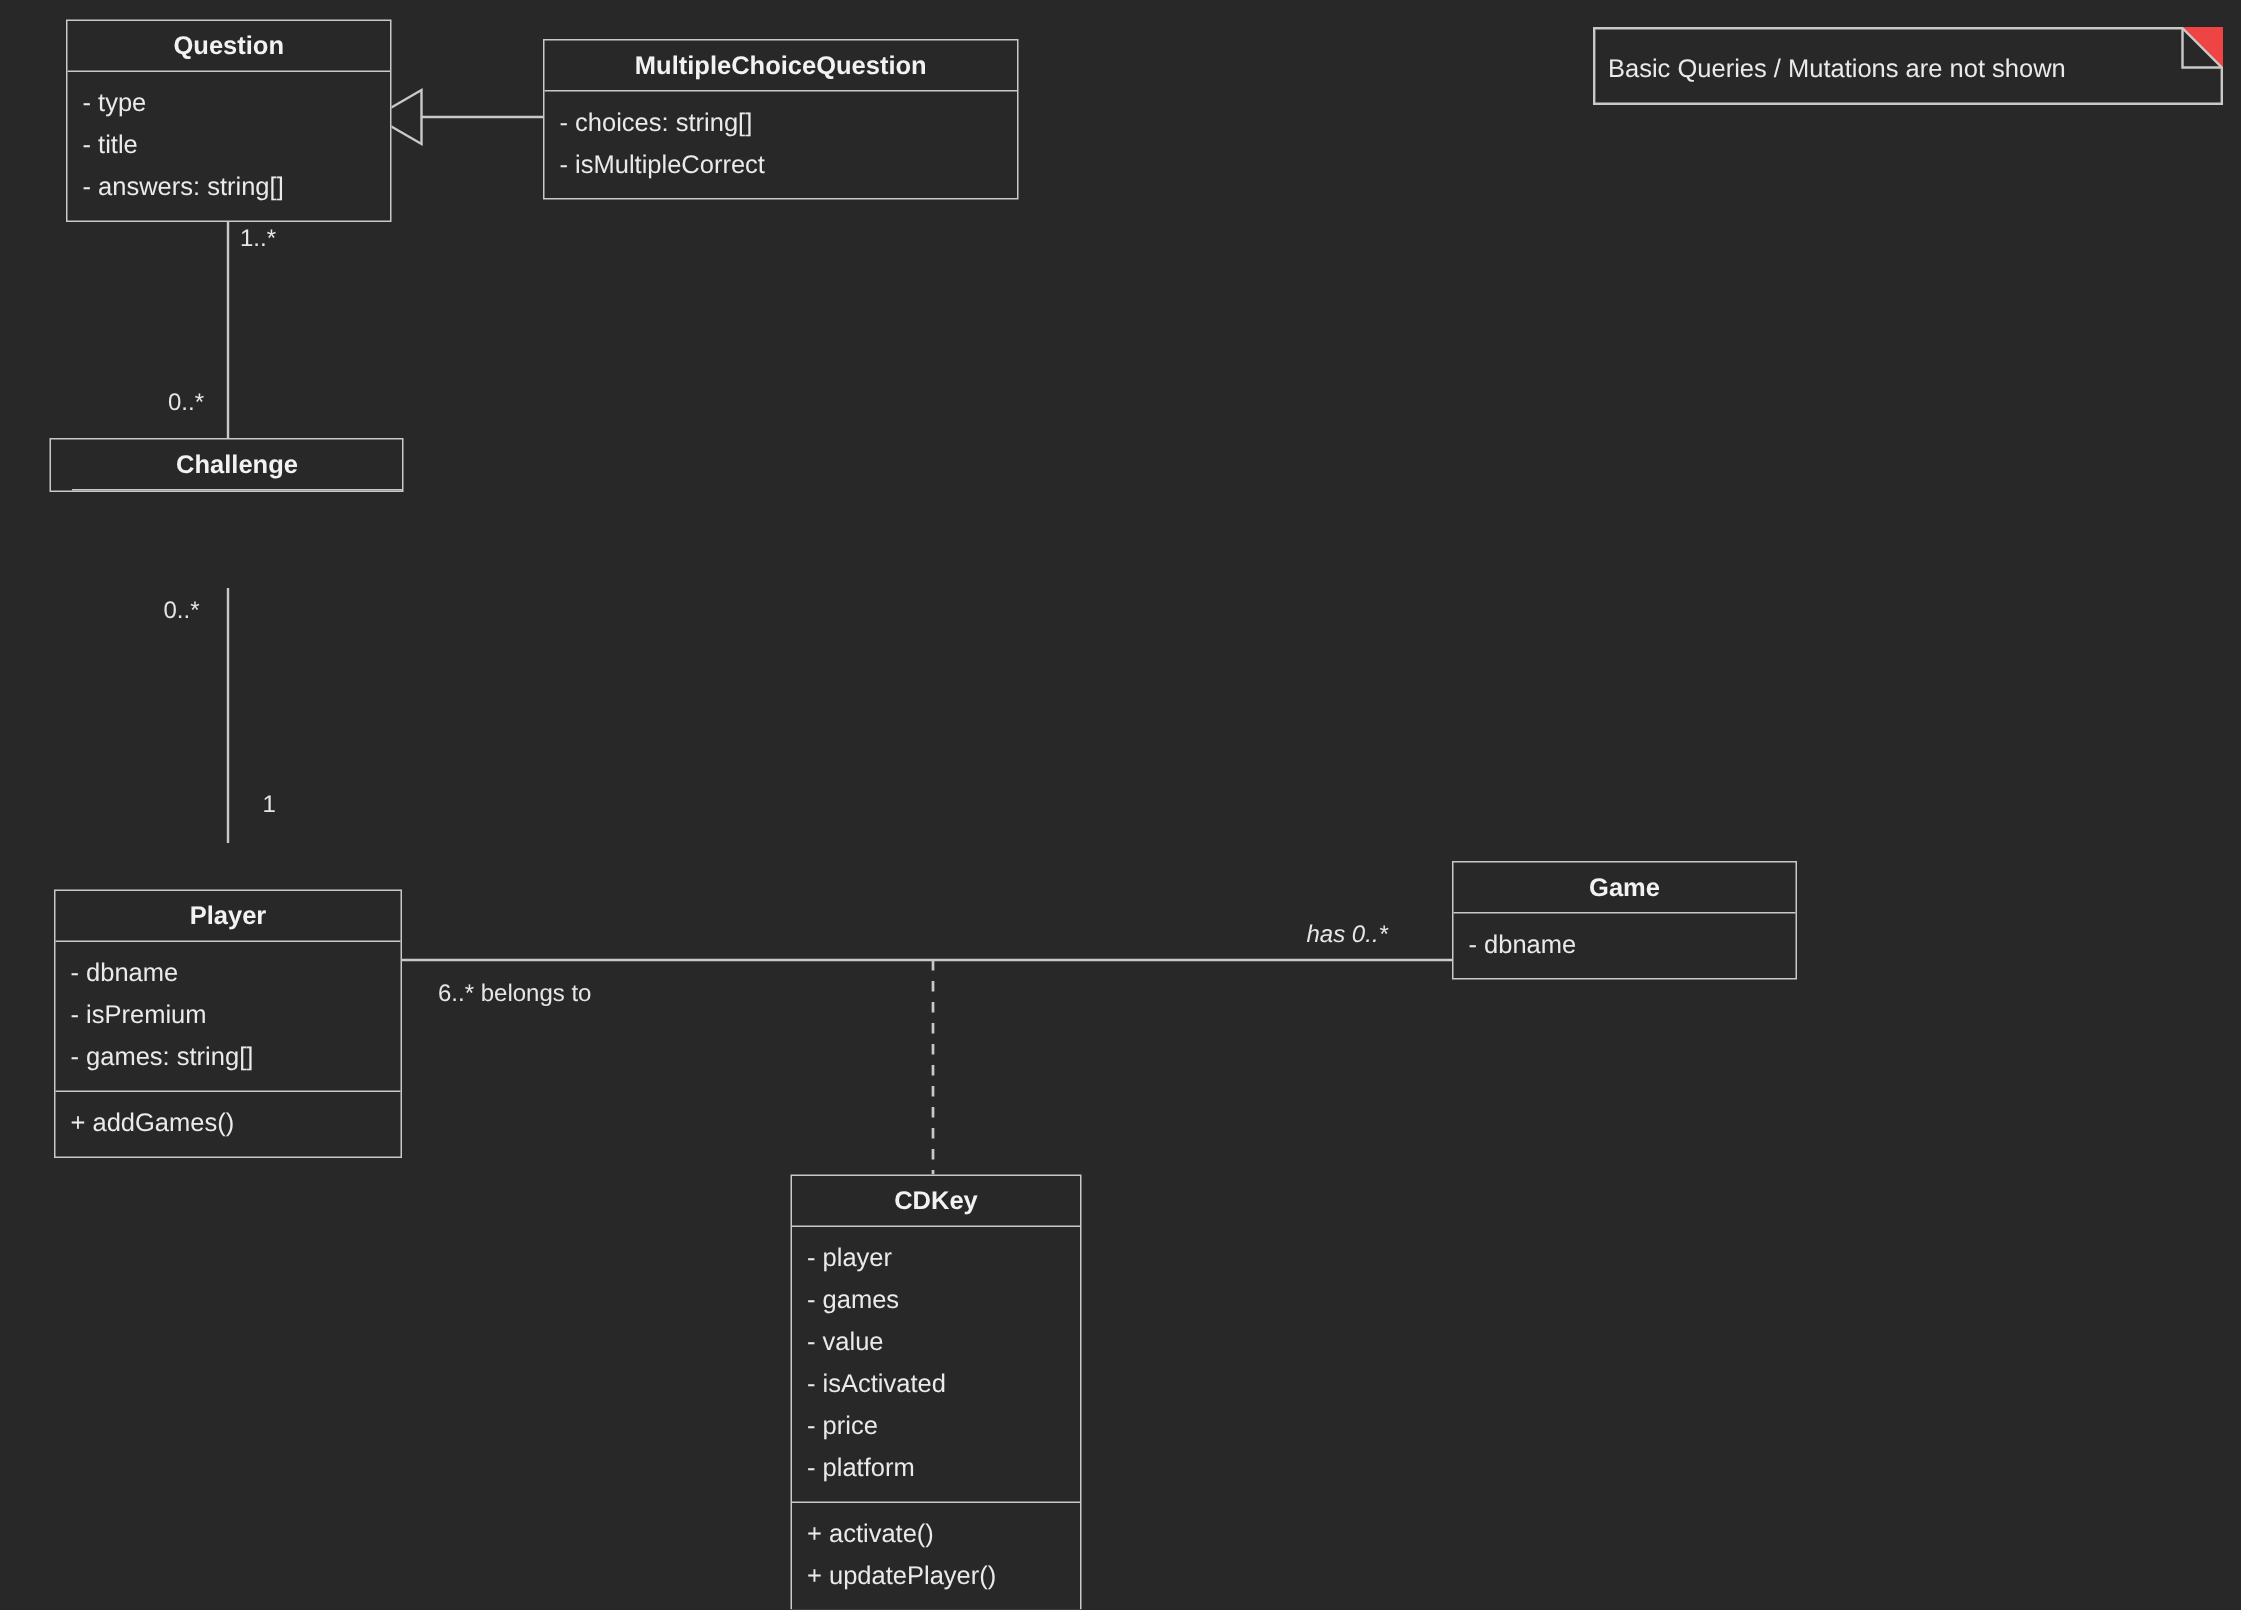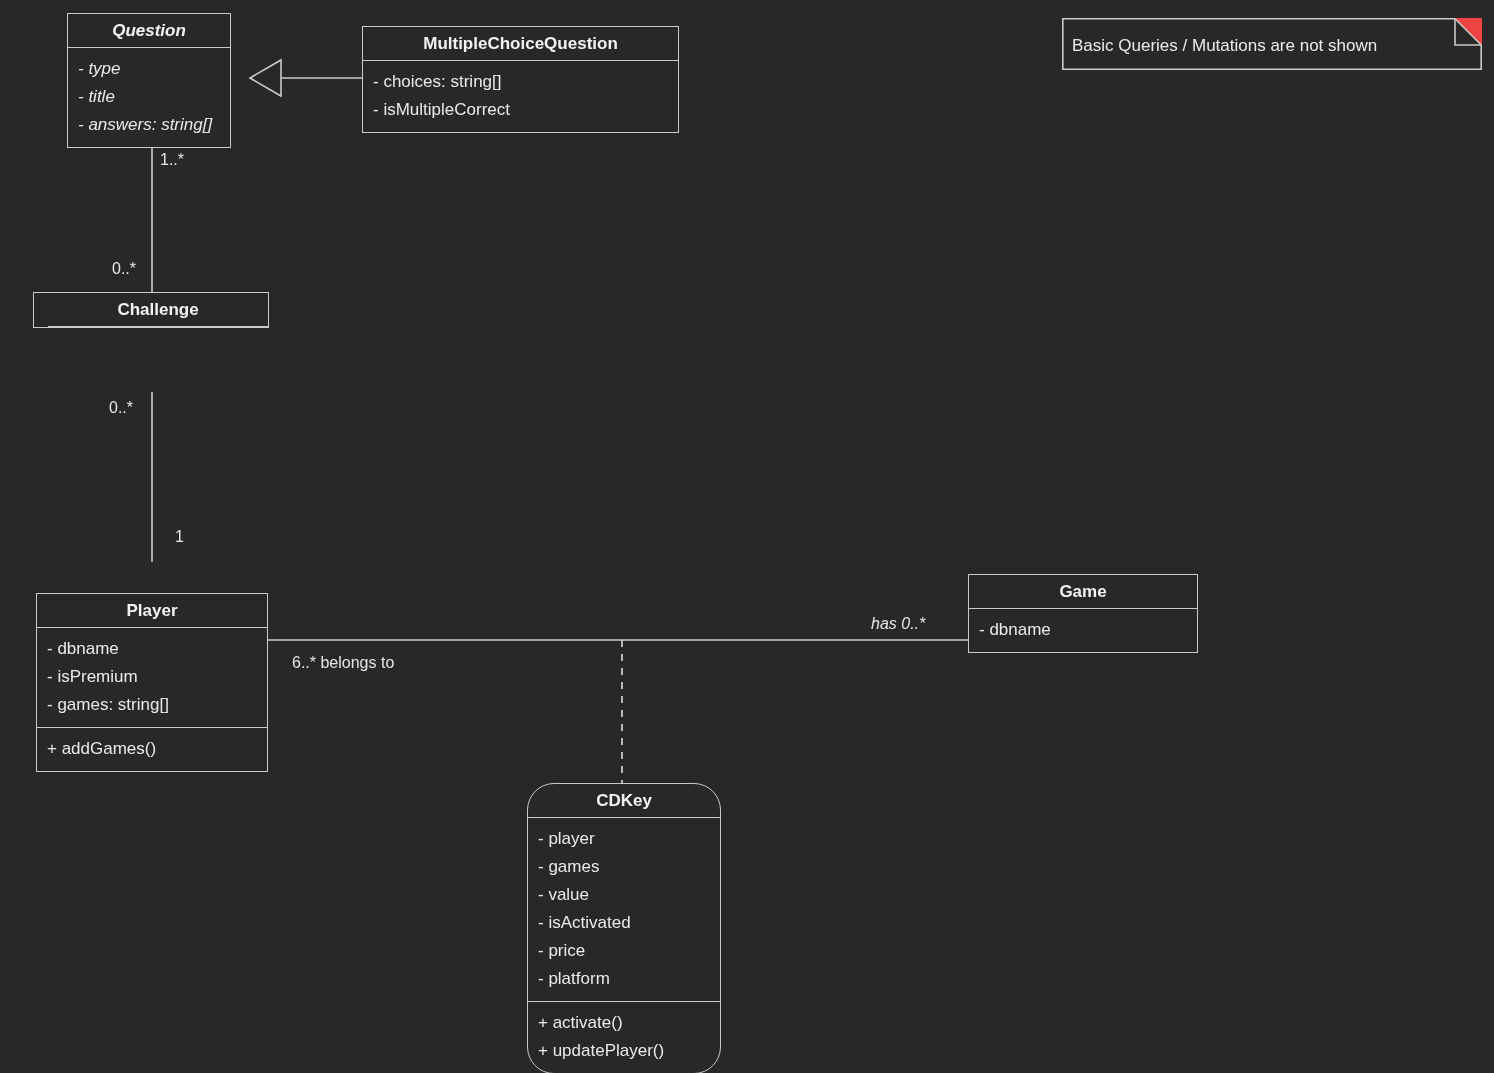--- a/index.html
+++ b/index.html
@@ -106,21 +106,21 @@
     <line x1="622" y1="640" x2="622" y2="783" stroke="#c9c9c9" stroke-width="1.8" stroke-dasharray="7 7"></line>
   </svg>
 
   <div class="edge-label" style="left:160px; top:152px;">1..*</div>
   <div class="edge-label" style="left:112px; top:261px;">0..*</div>
   <div class="edge-label" style="left:109px; top:400px;">0..*</div>
   <div class="edge-label" style="left:175px; top:529px;">1</div>
   <div class="edge-label" style="left:292px; top:655px;">6..* belongs to</div>
   <div class="edge-label" style="left:871px; top:616px;font-style:italic;">has 0..*</div>
 
-  <div class="uml-class" style="left:67px; top:13px; width:164px;font-style:italic;">
+  <div class="uml-class" style="left:44px; top:13px; width:217px;">
     <div class="cls-name">Question</div>
     <div class="cls-section attributes">
       <div class="member">- type</div>
       <div class="member">- title</div>
       <div class="member">- answers: string[]</div>
     </div>
   </div>
 
   <div class="uml-class" style="left:362px; top:26px; width:317px;">
     <div class="cls-name">MultipleChoiceQuestion</div>
@@ -146,21 +146,21 @@
     </div>
   </div>
 
   <div class="uml-class" style="left:968px; top:574px; width:230px;">
     <div class="cls-name">Game</div>
     <div class="cls-section attributes">
       <div class="member">- dbname</div>
     </div>
   </div>
 
-  <div class="uml-class" style="left:527px; top:783px; width:194px;border-radius:27px;">
+  <div class="uml-class" style="left:527px; top:783px; width:194px;">
     <div class="cls-name">CDKey</div>
     <div class="cls-section attributes">
       <div class="member">- player</div>
       <div class="member">- games</div>
       <div class="member">- value</div>
       <div class="member">- isActivated</div>
       <div class="member">- price</div>
       <div class="member">- platform</div>
     </div>
     <div class="cls-section methods">

